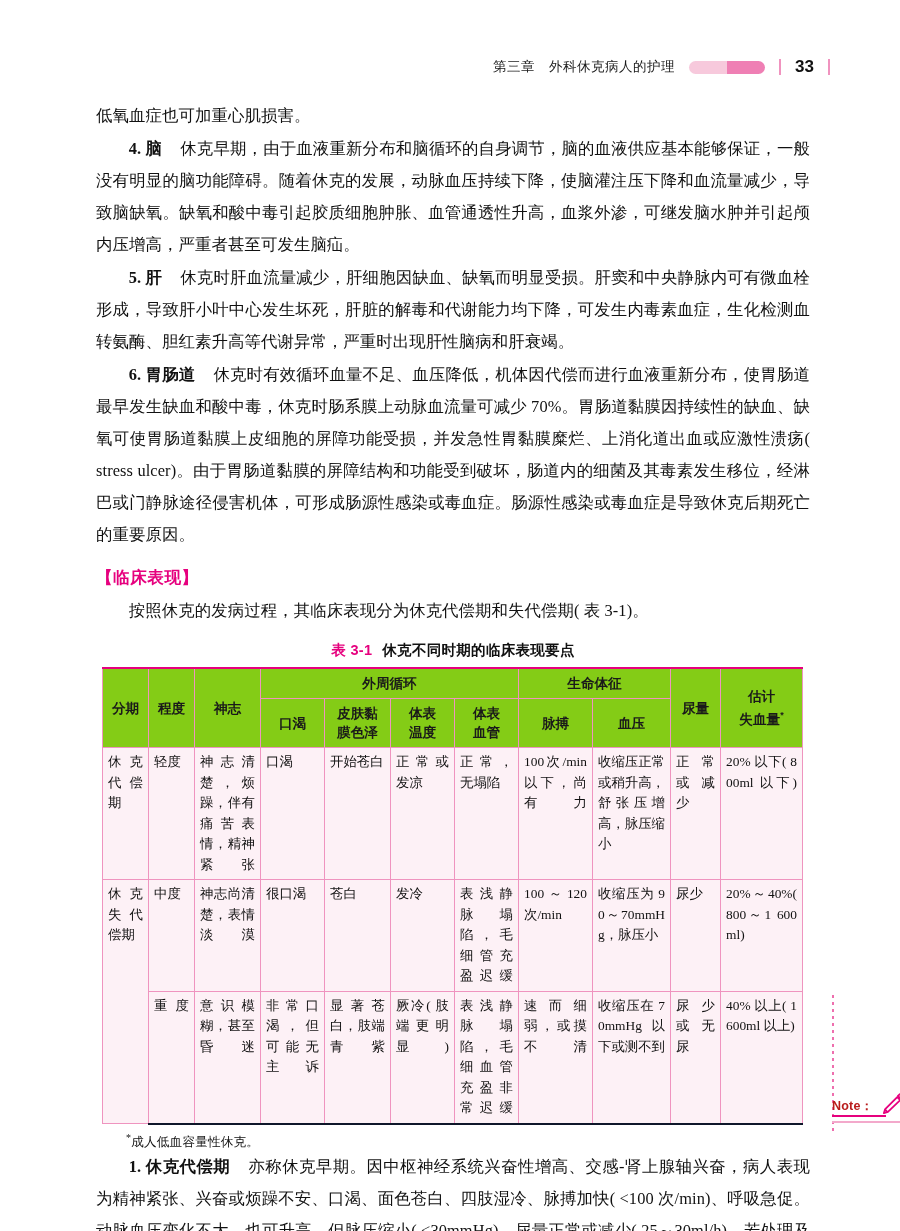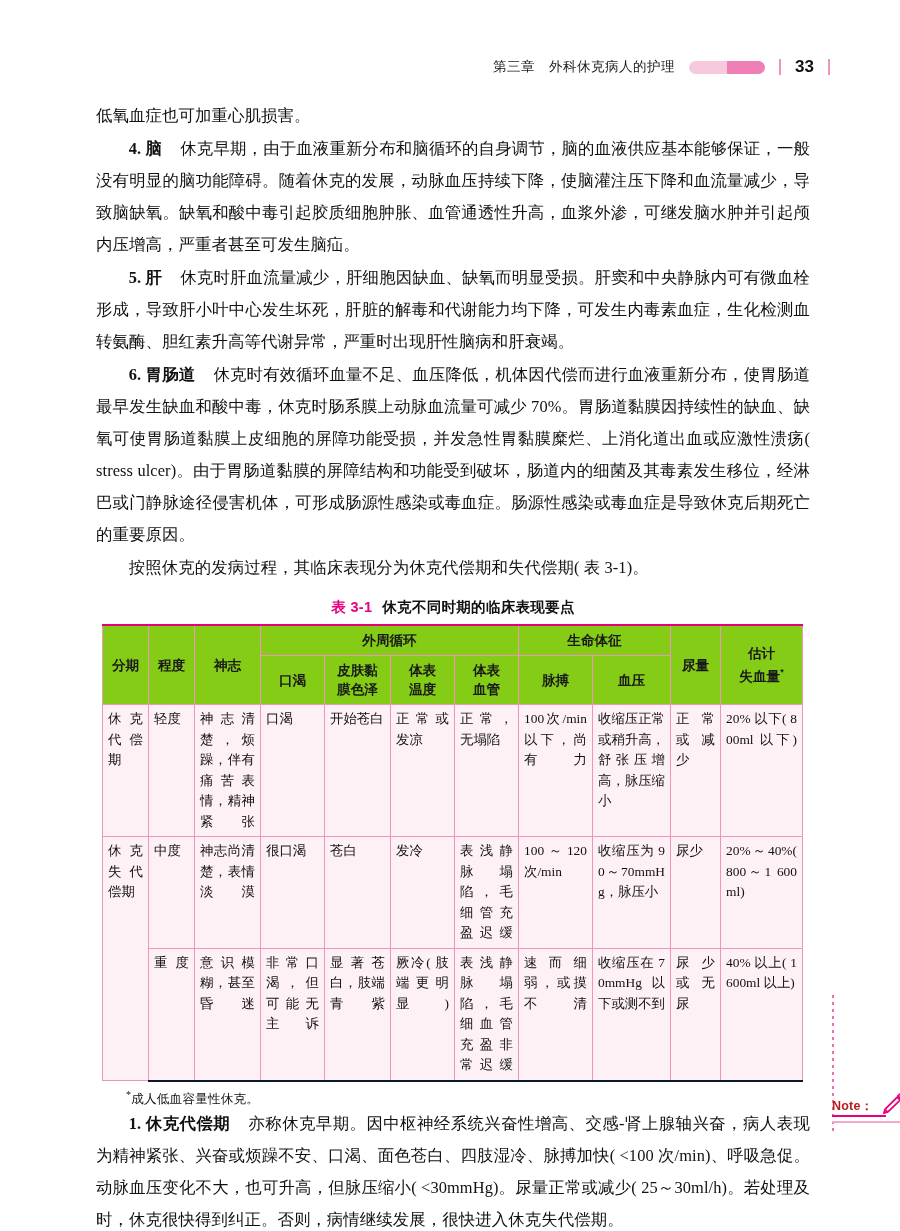--- a/index.html
+++ b/index.html
@@ -205,20 +205,21 @@
   </p>
 
   <p class="para indent">
     <span class="run-in">5. 肝</span><span class="gap"></span><span>休克时肝血流量减少，肝细胞因缺血、缺氧而明显受损。肝窦和中央静脉内可有微血栓形成，导致肝小叶中心发生坏死，肝脏的解毒和代谢能力均下降，可发生内毒素血症，生化检测血转氨酶、胆红素升高等代谢异常，严重时出现肝性脑病和肝衰竭。</span>
   </p>
 
   <p class="para indent">
     <span class="run-in">6. 胃肠道</span><span class="gap"></span><span>休克时有效循环血量不足、血压降低，机体因代偿而进行血液重新分布，使胃肠道最早发生缺血和酸中毒，休克时肠系膜上动脉血流量可减少 70%。胃肠道黏膜因持续性的缺血、缺氧可使胃肠道黏膜上皮细胞的屏障功能受损，并发急性胃黏膜糜烂、上消化道出血或应激性溃疡( stress ulcer)。由于胃肠道黏膜的屏障结构和功能受到破坏，肠道内的细菌及其毒素发生移位，经淋巴或门静脉途径侵害机体，可形成肠源性感染或毒血症。肠源性感染或毒血症是导致休克后期死亡的重要原因。</span>
   </p>
 
+  <div class="sec-heading">【临床表现】</div>
 
   <p class="para indent">按照休克的发病过程，其临床表现分为休克代偿期和失代偿期( 表 3-1)。</p>
 
   <div class="table-caption">
     <span class="cap-num">表 3-1</span><span class="cap-txt">休克不同时期的临床表现要点</span>
   </div>
 
   <table class="clin">
     <colgroup>
       <col style="width:46px">

